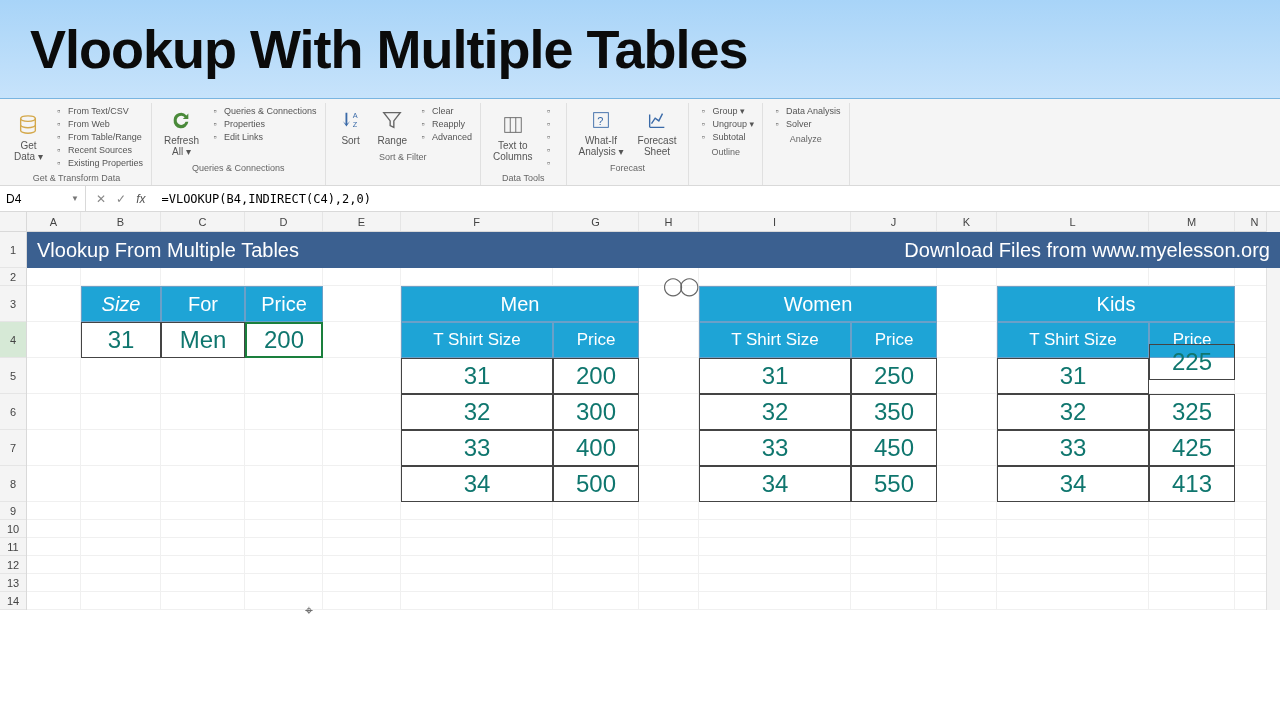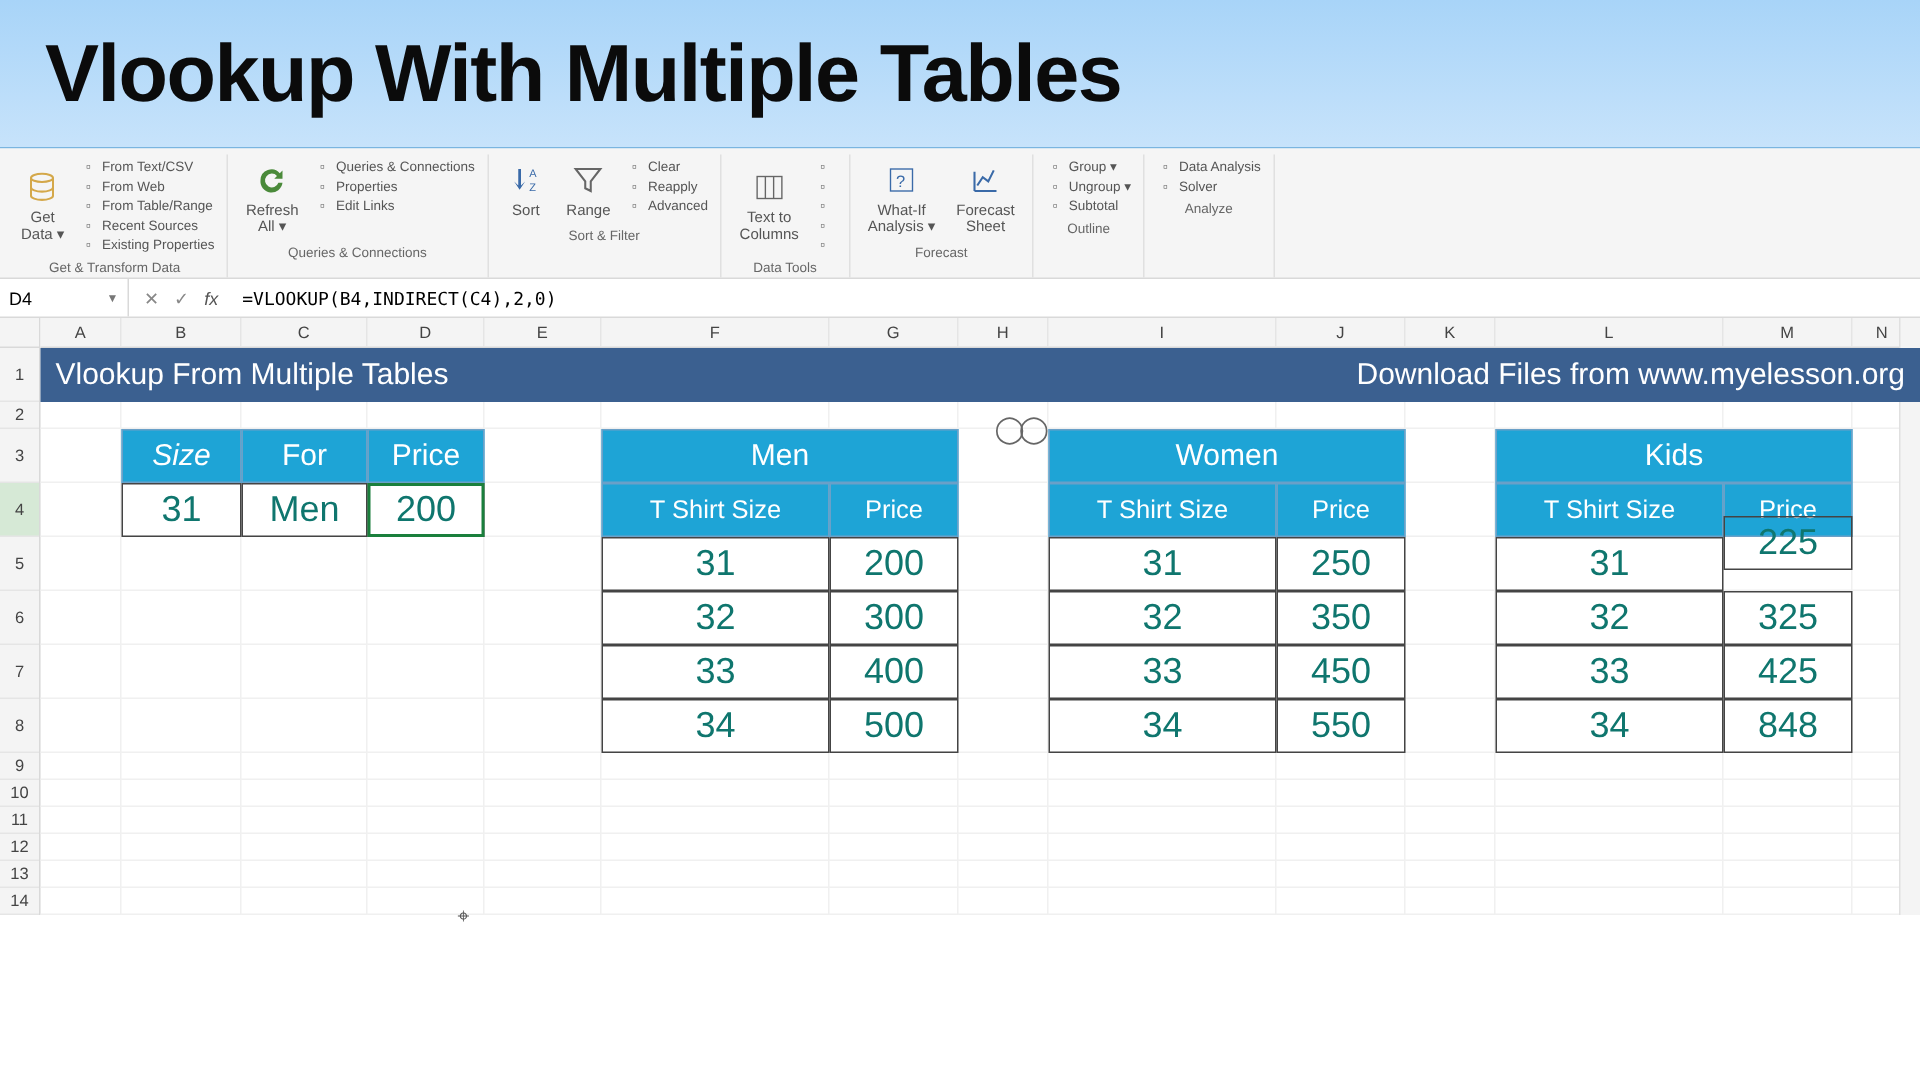--- a/index.html
+++ b/index.html
@@ -562,20 +562,20 @@
         <div class="tbl-head" style="position: absolute; left: 970px; top: 54px; width: 238px; height: 36px;">Kids</div>
         <div class="tbl-head2" style="position: absolute; left: 970px; top: 90px; width: 152px; height: 36px;">T Shirt Size</div>
         <div class="tbl-head2" style="position: absolute; left: 1122px; top: 90px; width: 86px; height: 36px;">Price</div>
         <div class="tbl-cell" style="position: absolute; left: 970px; top: 126px; width: 152px; height: 36px;">31</div>
         <div class="tbl-cell" style="position: absolute; left: 1122px; top: 112px; width: 86px; height: 36px;">225</div>
         <div class="tbl-cell" style="position: absolute; left: 970px; top: 162px; width: 152px; height: 36px;">32</div>
         <div class="tbl-cell" style="position: absolute; left: 1122px; top: 162px; width: 86px; height: 36px;">325</div>
         <div class="tbl-cell" style="position: absolute; left: 970px; top: 198px; width: 152px; height: 36px;">33</div>
         <div class="tbl-cell" style="position: absolute; left: 1122px; top: 198px; width: 86px; height: 36px;">425</div>
         <div class="tbl-cell" style="position: absolute; left: 970px; top: 234px; width: 152px; height: 36px;">34</div>
-        <div class="tbl-cell" style="position: absolute; left: 1122px; top: 234px; width: 86px; height: 36px;">848</div>
+        <div class="tbl-cell" style="position: absolute; left: 1122px; top: 234px; width: 86px; height: 36px;">413</div>
         <div class="cursor-draw">⌖</div>
       </div>
   </div>
   <div class="scroll-spacer"></div>
 </div>
 
 <div class="circles">◯◯</div>
 
 </body></html>

